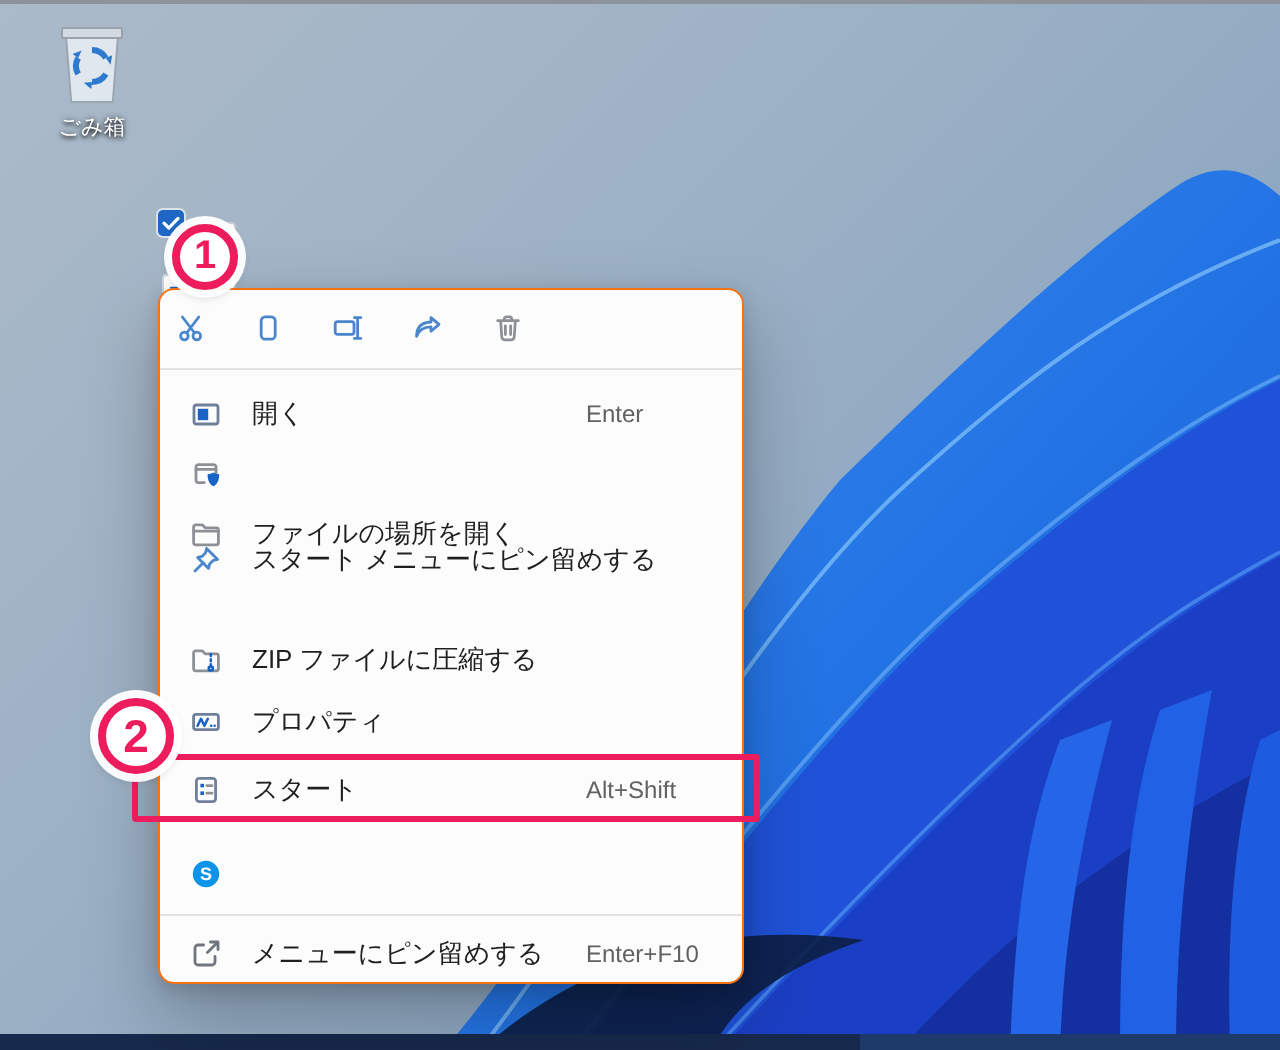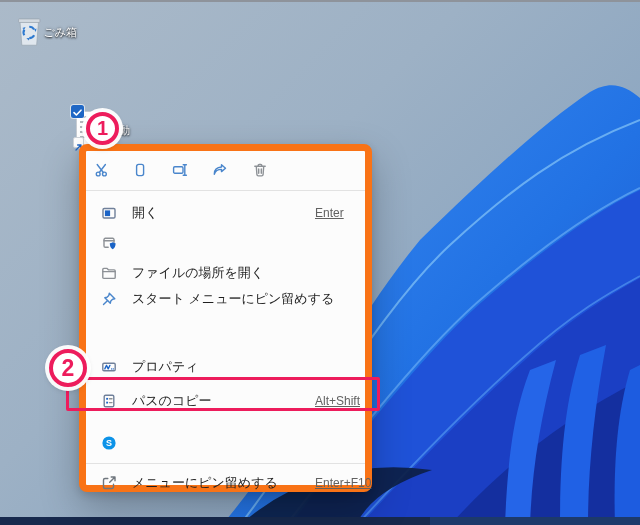--- a/index.html
+++ b/index.html
@@ -6,43 +6,43 @@
   html,body { width:640px; height:525px; overflow:hidden; }
   body { position:relative; font-family:"Liberation Sans","DejaVu Sans",sans-serif; }
 
   .wallpaper { position:absolute; inset:0; z-index:0;
     background:linear-gradient(135deg,#abbac9 0%,#9db1c5 40%,#89a4c0 75%,#7d99b9 100%); }
   .wallpaper svg { position:absolute; inset:0; display:block; }
   .screen-edge-top { position:absolute; left:0; top:0; width:640px; height:2px;
     background:#8e939b; z-index:6; }
 
   
-  .desk-icon { position:absolute; z-index:1; display:flex; flex-direction:row;
+  .desk-icon { position:absolute; z-index:1; display:flex; flex-direction:column;
     align-items:center; cursor:default; }
   .desk-label { margin-top:2px; font-size:11px; color:#fff; text-align:center;
     text-shadow:0 1px 2px rgba(0,0,0,.9), 0 0 3px rgba(0,0,0,.55); white-space:nowrap; }
   .recycle { left:15px; top:8px; width:62px; }
   .shortcut { left:72px; top:108px; width:58px; }
   .shortcut-body { position:relative; width:42px; height:42px; }
   .checkbox { position:absolute; left:-1px; top:-3px; width:13px; height:13px;
     background:#1f67c5; border-radius:2.5px; z-index:3; box-shadow:0 0 0 1px rgba(255,255,255,.6); }
   .arrow-badge { position:absolute; left:1px; top:29px; width:11px; height:11px;
     background:#fff; border-radius:2px; z-index:3; border:1px solid #cfd4da; }
 
   
   .menu { position:absolute; left:79px; top:144px; width:293px; height:348px;
-    background:#fcfcfc; border:7px solid #f97316; border-radius:8px; z-index:10;
+    background:#fcfcfc; border:1px solid #f97316; border-radius:8px; z-index:10;
     box-shadow:0 16px 38px rgba(0,0,0,.25), 0 3px 9px rgba(0,0,0,.14); }
   .tb-icon { position:absolute; top:11px; width:16px; height:16px; cursor:pointer; }
   .menu-divider { position:absolute; left:0; width:100%; height:1px; background:#e2e2e2; }
   .menu-row { position:absolute; left:1px; width:291px; height:30px; display:flex;
     align-items:center; padding-left:14px; cursor:pointer; }
   .menu-row .mi { width:16px; height:16px; flex:0 0 16px; margin-right:15px; }
   .menu-label { font-size:13px; color:#1f1f1f; white-space:nowrap; }
-  .menu-shortcut { position:absolute; left:228px; font-size:12px; color:#616161; white-space:nowrap;text-decoration:underline; }
+  .menu-shortcut { position:absolute; left:212px; font-size:12px; color:#616161; white-space:nowrap; }
 
   
   .hl-rect { position:absolute; left:66px; top:377px; width:314px; height:34px;
     border:3px solid #ed1c5c; border-radius:2px; z-index:20; }
   .badge { position:absolute; z-index:30; background:#fff; border-radius:50%;
     display:flex; align-items:center; justify-content:center; color:#ed1c5c;
     font-weight:bold; border:4px solid #ed1c5c;
     box-shadow:0 0 0 4px rgba(255,255,255,.95), 0 2px 6px rgba(0,0,0,.35); }
   .badge-1 { left:86px; top:112px; width:33px; height:33px; font-size:20px; }
   .badge-2 { left:49px; top:349px; width:38px; height:38px; font-size:23px; }
@@ -196,32 +196,46 @@
       <svg viewBox="0 0 16 16" width="16" height="16">
           <g class="st-gray">
             <path d="M1.8 12.4 V4.4 A1 1 0 0 1 2.8 3.4 H6.1 L7.6 4.9 H13.2 A1 1 0 0 1 14.2 5.9 V12.4 A1 1 0 0 1 13.2 13.4 H2.8 A1 1 0 0 1 1.8 12.4 Z"></path>
             <path d="M1.8 6.6 H14.2"></path>
           </g>
         </svg>
     </span>
     <span class="menu-label">ファイルの場所を開く</span>
   </div>
 
-  <div class="menu-row" style="top:133px">
+  <div class="menu-row" style="top:120px">
     <span class="mi">
       <svg viewBox="0 0 16 16" width="16" height="16">
           <g class="st-blue">
             <path d="M2.5 13.5 L6.6 9.4"></path>
             <path d="M8.3 2.2 L13.8 7.7 L11.6 8.2 L9.8 10 L9.3 12.2 L3.8 6.7 L6 6.2 L7.8 4.4 Z"></path>
           </g>
         </svg>
     </span>
     <span class="menu-label">スタート メニューにピン留めする</span>
   </div>
 
+  <div class="menu-row" style="top:169px;height:31px">
+    <span class="mi">
+      <svg viewBox="0 0 16 16" width="16" height="16">
+          <g class="st-gray">
+            <path d="M1.8 12.4 V4.4 A1 1 0 0 1 2.8 3.4 H6.1 L7.6 4.9 H13.2 A1 1 0 0 1 14.2 5.9 V12.4 A1 1 0 0 1 13.2 13.4 H2.8 A1 1 0 0 1 1.8 12.4 Z"></path>
+          </g>
+          <g stroke="#1a63c6" stroke-width="1.3" fill="none" stroke-linecap="round">
+            <path d="M10.4 5 v1 M10.4 7.6 v1 M10.4 10.2 v.8"></path>
+            <rect x="9.4" y="11.4" width="2" height="1.8" rx=".4"></rect>
+          </g>
+        </svg>
+    </span>
+    <span class="menu-label">ZIP ファイルに圧縮する</span>
+  </div>
 
   <div class="menu-row" style="top:201px">
     <span class="mi">
       <svg viewBox="0 0 16 16" width="16" height="16">
           <rect x="1.8" y="4.2" width="12.4" height="7.6" rx="1.2" class="st-slate"></rect>
           <g stroke="#1a63c6" stroke-width="1.3" fill="none" stroke-linecap="round" stroke-linejoin="round">
             <path d="M3.8 9.9 L5.5 6.4 L7.2 9.9 L8.9 6.4"></path>
             <path d="M10.6 9.9 h.01 M12.3 9.9 h.01"></path>
           </g>
         </svg>
@@ -233,21 +247,21 @@
     <span class="mi">
       <svg viewBox="0 0 16 16" width="16" height="16">
           <rect x="3.2" y="2.2" width="9.6" height="11.6" rx="1.4" class="st-slate"></rect>
           <rect x="5.2" y="4.9" width="1.8" height="1.8" class="fl-blue"></rect>
           <rect x="5.2" y="8.7" width="1.8" height="1.8" class="fl-blue"></rect>
           <g class="st-gray" stroke-width="1.2">
             <path d="M8.4 5.8 H11 M8.4 9.6 H11"></path>
           </g>
         </svg>
     </span>
-    <span class="menu-label">パスのコピー</span>
+    <span class="menu-label">スタート</span>
     <span class="menu-shortcut">Alt+Shift</span>
   </div>
 
   <div class="menu-row" style="top:277px">
     <span class="mi">
       <svg viewBox="0 0 16 16" width="16" height="16">
           <circle cx="8" cy="8" r="6.6" fill="#0d93e8"></circle>
           <text x="8" y="11.2" text-anchor="middle" font-size="9" font-weight="bold" fill="#ffffff" font-family="Liberation Sans, DejaVu Sans, sans-serif">S</text>
         </svg>
     </span>

